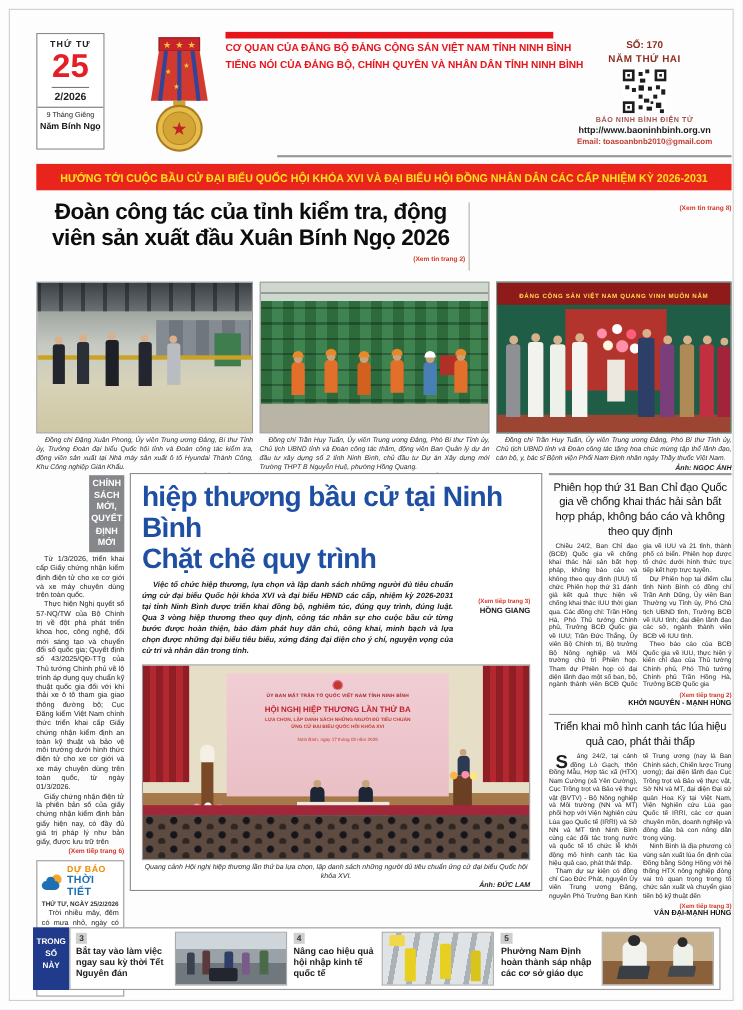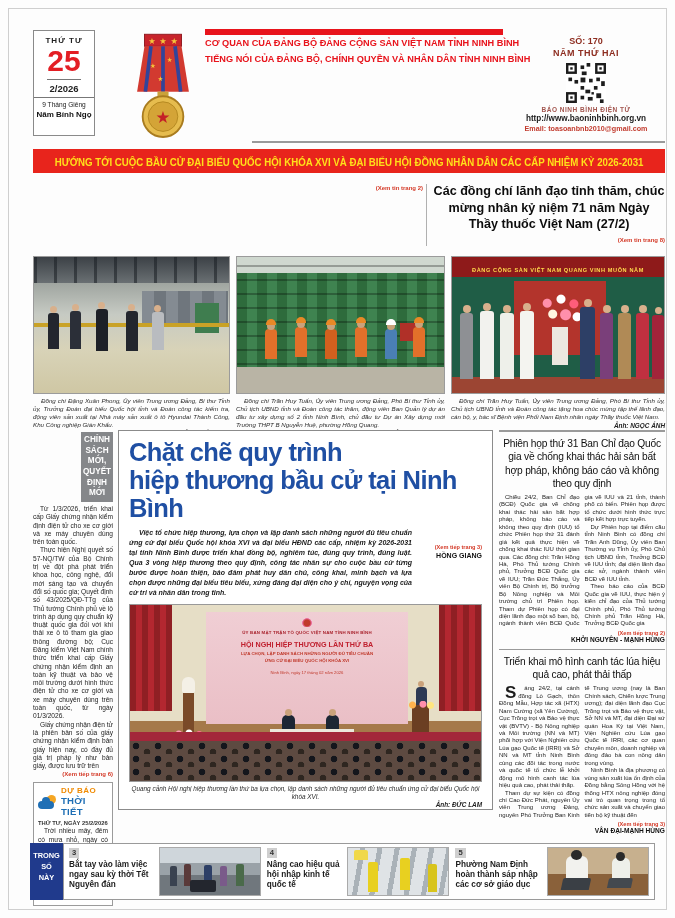--- a/index.html
+++ b/index.html
@@ -253,25 +253,25 @@
     <div class="issue-web">http://www.baoninhbinh.org.vn</div>
     <div class="issue-email">Email: toasoanbnb2010@gmail.com</div>
   </div>
   <div class="masthead-rule"></div>
 
   <div class="banner">
     <span>HƯỚNG TỚI CUỘC BẦU CỬ ĐẠI BIỂU QUỐC HỘI KHÓA XVI VÀ ĐẠI BIỂU HỘI ĐỒNG NHÂN DÂN CÁC CẤP NHIỆM KỲ 2026-2031</span>
   </div>
 
   <div class="headline-left">
+    <div class="hl">Đoàn công tác của tỉnh kiểm tra, động viên sản xuất đầu Xuân Bính Ngọ 2026</div>
     <div class="hl-ref">(Xem tin trang 2)</div>
   </div>
   <div class="hl-divider"></div>
   <div class="headline-right">
-    <div class="hl">Các đồng chí lãnh đạo tỉnh thăm, chúc mừng nhân kỷ niệm 71 năm Ngày Thầy thuốc Việt Nam (27/2)</div>
     <div class="hl-ref">(Xem tin trang 8)</div>
   </div>
 
   <div class="photoblk pb1">
     <div class="photo ph-factory">
       <div class="fac-ceiling"></div>
       <div class="fac-mach"></div>
       <div class="fac-green"></div>
       <div class="fac-rail"></div>
       <div class="fig" style="left:14px;top:56px;width:11px;height:36px;background:#23262e"></div>
@@ -361,22 +361,22 @@
       <div class="w-date">THỨ TƯ, NGÀY 25/2/2026</div>
       <div class="w-text">Trời nhiều mây, đêm có mưa nhỏ, ngày có mưa, mưa rào và có nơi có dông. Gió Đông Nam cấp 2-3.</div>
       <div class="w-line">Nhiệt độ: 21-24°C</div>
       <div class="w-line">Độ ẩm: 85- 95%</div>
       <div class="w-src">(Theo TT Dự báo khí tượng thủy văn quốc gia)</div>
     </div>
   </div>
 
   <div class="main-box">
     <div class="main-title">
+      <div>hiệp thương bầu cử tại Ninh Bình</div>
       <div>Chặt chẽ quy trình</div>
-      <div>hiệp thương bầu cử tại Ninh Bình</div>
     </div>
     <div class="lead-row">
       <div class="lead">Việc tổ chức hiệp thương, lựa chọn và lập danh sách những người đủ tiêu chuẩn ứng cử đại biểu Quốc hội khóa XVI và đại biểu HĐND các cấp, nhiệm kỳ 2026-2031 tại tỉnh Ninh Bình được triển khai đồng bộ, nghiêm túc, đúng quy trình, đúng luật. Qua 3 vòng hiệp thương theo quy định, công tác nhân sự cho cuộc bầu cử từng bước được hoàn thiện, bảo đảm phát huy dân chủ, công khai, minh bạch và lựa chọn được những đại biểu tiêu biểu, xứng đáng đại diện cho ý chí, nguyện vọng của cử tri và nhân dân trong tỉnh.</div>
       <div class="lead-side">
         <div class="lead-ref">(Xem tiếp trang 3)</div>
         <div class="lead-byline">HỒNG GIANG</div>
       </div>
     </div>
     <div class="conf">
       <div class="curtain l"></div>

